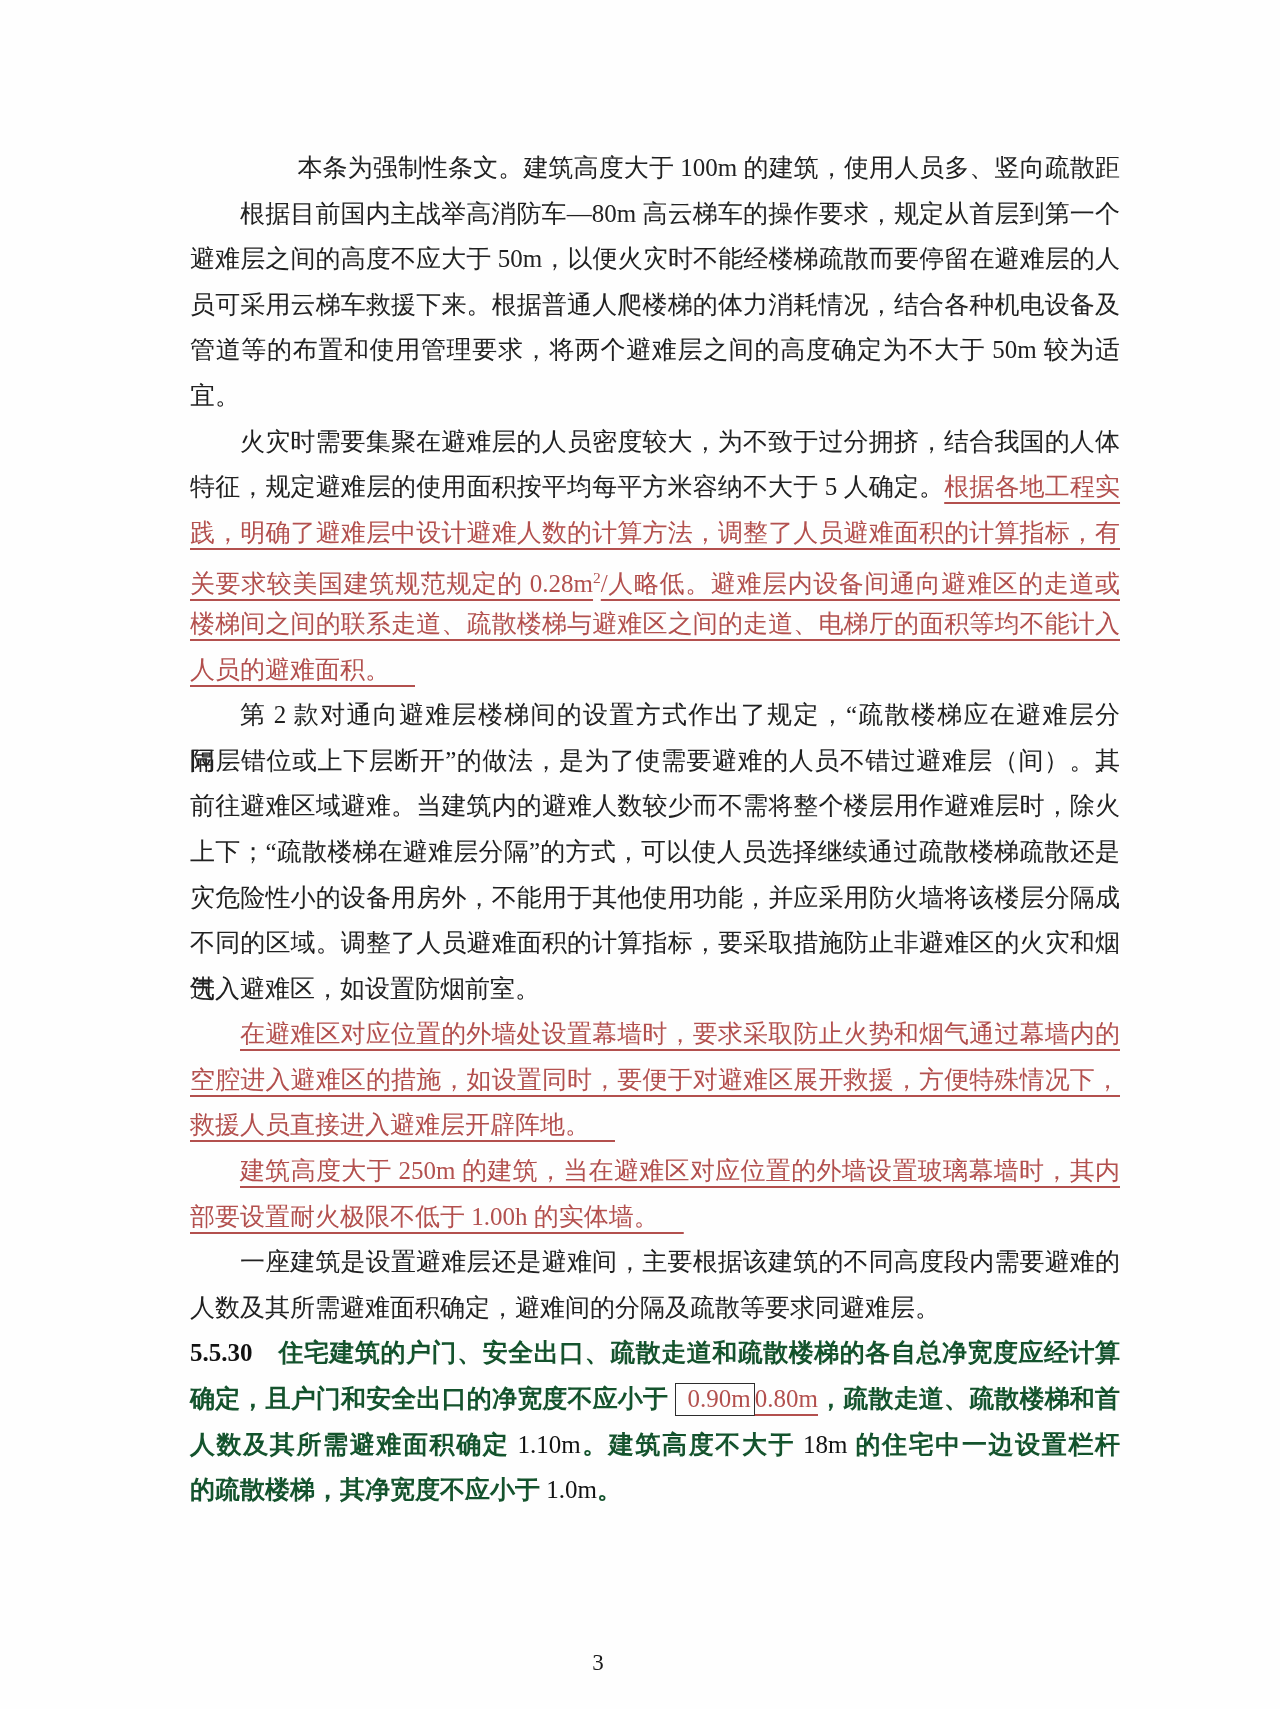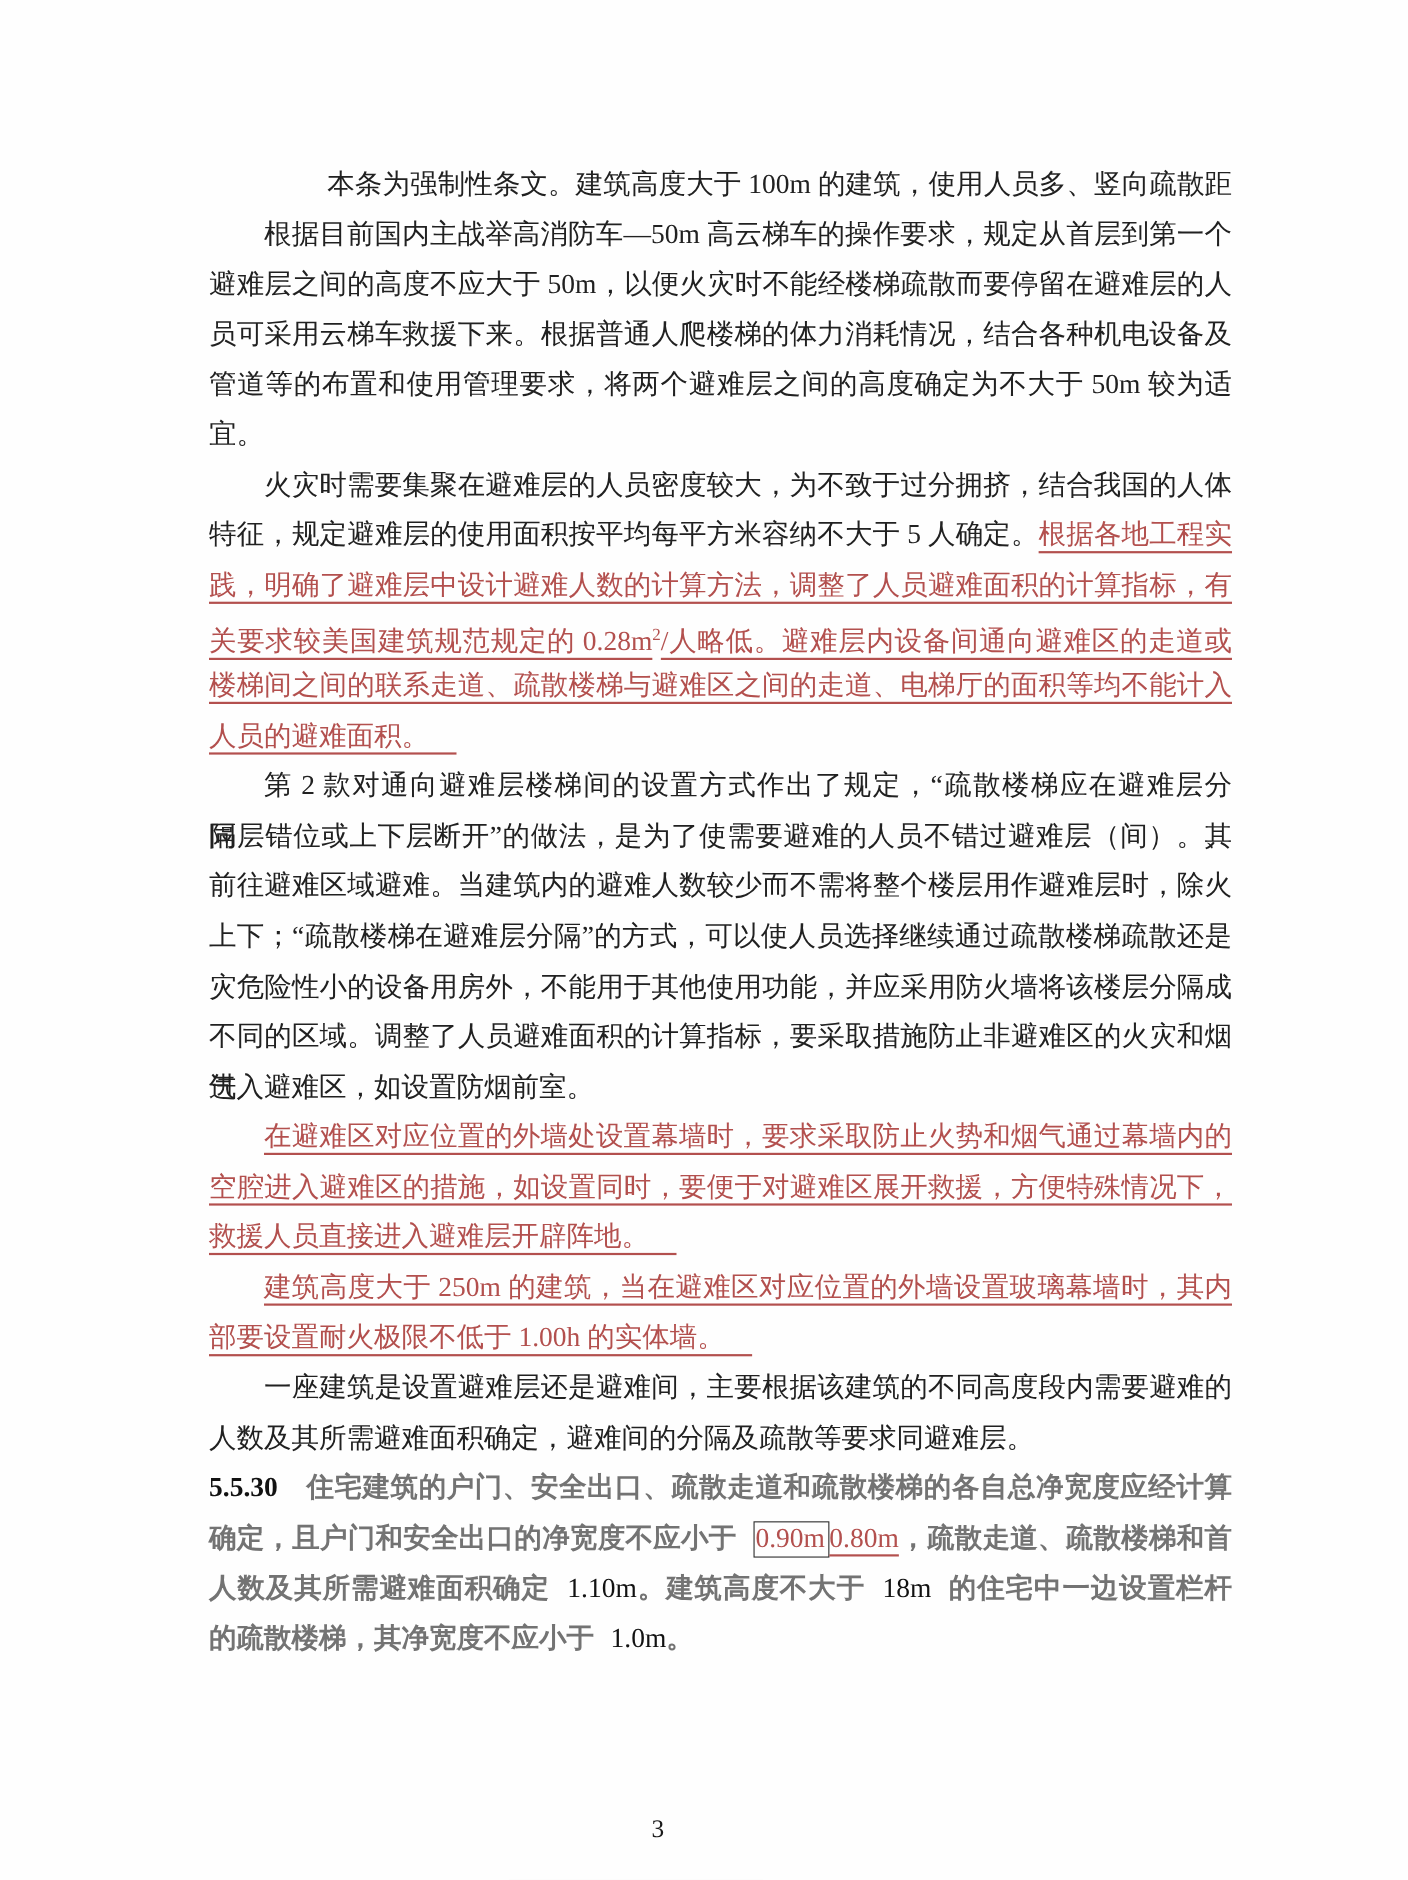--- a/index.html
+++ b/index.html
@@ -42,26 +42,26 @@
     text-decoration-color:var(--red);
   }
   .seg-revision-sup{
     color:var(--red);
     font-size:0.62em;
     vertical-align:9px;
   }
   .seg-revision-boxed{
     color:var(--red);
     border:1.8px solid #2c2c2c;
-    padding:1px 3px 3px 1px;
+    padding:1px 3px 3px 12px;
   }
   .seg-bold{
-    font-family:Liberation Mono, monospace;
+    font-family:Liberation Serif, serif;
     font-weight:700;
-    color:#737373;
+    color:#14532d;
   }
   .seg-bold-num{
     font-family:"Liberation Serif","DejaVu Serif",serif;
     font-weight:400;
     color:#121212;
   }
   .seg-clause-num{
     font-weight:700;
     color:#121212;
   }
@@ -72,21 +72,21 @@
     font-size:23px;
     color:#1a1a1a;
   }
 </style>
 </head>
 <body>
 
 <div class="page">
   <div class="content">
       <div class="line ind4 just"><span class="seg-body">本条为强制性条文。建筑高度大于 100m 的建筑，使用人员多、竖向疏散距</span></div>
-      <div class="line ind2 just"><span class="seg-body">根据目前国内主战举高消防车—50m 高云梯车的操作要求，规定从首层到第一个</span></div>
+      <div class="line ind2 just"><span class="seg-body">根据目前国内主战举高消防车—80m 高云梯车的操作要求，规定从首层到第一个</span></div>
       <div class="line  just"><span class="seg-body">避难层之间的高度不应大于 50m，以便火灾时不能经楼梯疏散而要停留在避难层的人</span></div>
       <div class="line  just"><span class="seg-body">员可采用云梯车救援下来。根据普通人爬楼梯的体力消耗情况，结合各种机电设备及</span></div>
       <div class="line  just"><span class="seg-body">管道等的布置和使用管理要求，将两个避难层之间的高度确定为不大于 50m 较为适</span></div>
       <div class="line"><span class="seg-body">宜。</span></div>
       <div class="line ind2 just"><span class="seg-body">火灾时需要集聚在避难层的人员密度较大，为不致于过分拥挤，结合我国的人体</span></div>
       <div class="line  just"><span class="seg-body">特征，规定避难层的使用面积按平均每平方米容纳不大于 5 人确定。</span><span class="seg-revision">根据各地工程实</span></div>
       <div class="line  just"><span class="seg-revision">践，明确了避难层中设计避难人数的计算方法，调整了人员避难面积的计算指标，有</span></div>
       <div class="line  just"><span class="seg-revision">关要求较美国建筑规范规定的 0.28m</span><span class="seg-revision-sup">2</span><span class="seg-revision">/人略低。避难层内设备间通向避难区的走道或</span></div>
       <div class="line  just"><span class="seg-revision">楼梯间之间的联系走道、疏散楼梯与避难区之间的走道、电梯厅的面积等均不能计入</span></div>
       <div class="line"><span class="seg-revision">人员的避难面积。　</span></div>

